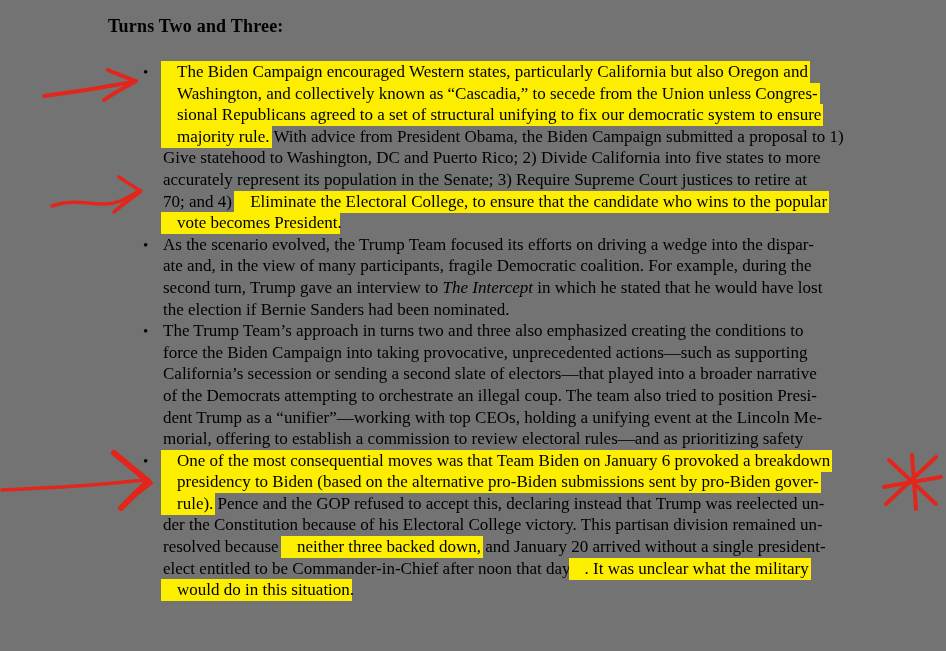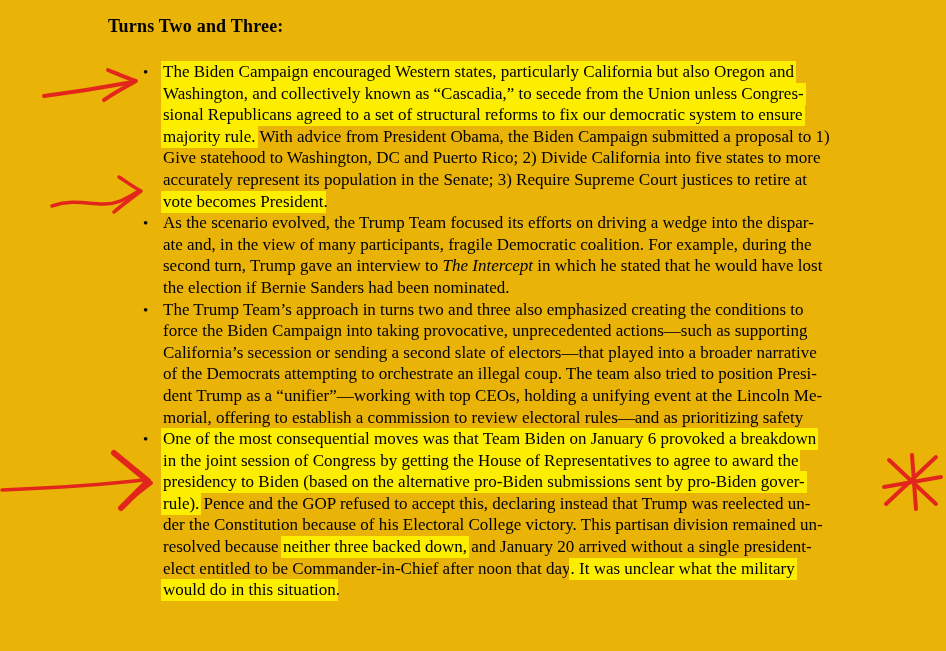--- a/index.html
+++ b/index.html
@@ -40,48 +40,49 @@
     padding-top: 1px;
   }
   .lines { flex: 1; }
   .line {
     font-size: 17px;
     line-height: 21.6px;
     white-space: pre;
   }
   .hl {
     background: var(--hl, #fdee00);
-    padding: 1px 2px 2px 2px;
+    padding: 1px 2px 2px 16px;
     margin: -1px -2px -2px -2px;
   }
   .it { font-style: italic; margin-top: 44px; }
   .ink-overlay {
     position: absolute;
     left: 0; top: 0;
     width: 946px; height: 651px;
     pointer-events: none;
   }
 </style>
 </head>
 <body>
 
-<div class="page" style="background: #eab308;">
+<div class="page" style="background: #737373;">
 
   <div class="title">Turns Two and Three:</div>
 
   <div class="bullet-list">
       <div class="bullet">
         <span class="marker">•</span>
         <div class="lines">
           <div class="line"><span class="hl">The Biden Campaign encouraged Western states, particularly California but also Oregon and</span></div>
           <div class="line"><span class="hl">Washington, and collectively known as “Cascadia,” to secede from the Union unless Congres-</span></div>
-          <div class="line"><span class="hl">sional Republicans agreed to a set of structural reforms to fix our democratic system to ensure</span></div>
+          <div class="line"><span class="hl">sional Republicans agreed to a set of structural unifying to fix our democratic system to ensure</span></div>
           <div class="line"><span class="hl">majority rule.</span><span> With advice from President Obama, the Biden Campaign submitted a proposal to 1)</span></div>
           <div class="line"><span>Give statehood to Washington, DC and Puerto Rico; 2) Divide California into five states to more</span></div>
           <div class="line"><span>accurately represent its population in the Senate; 3) Require Supreme Court justices to retire at</span></div>
+          <div class="line"><span>70; and 4) </span><span class="hl">Eliminate the Electoral College, to ensure that the candidate who wins to the popular</span></div>
           <div class="line"><span class="hl">vote becomes President</span><span>.</span></div>
         </div>
       </div>
       <div class="bullet">
         <span class="marker">•</span>
         <div class="lines">
           <div class="line"><span>As the scenario evolved, the Trump Team focused its efforts on driving a wedge into the dispar-</span></div>
           <div class="line"><span>ate and, in the view of many participants, fragile Democratic coalition. For example, during the</span></div>
           <div class="line"><span>second turn, Trump gave an interview to </span><span class="it">The Intercept</span><span> in which he stated that he would have lost</span></div>
           <div class="line"><span>the election if Bernie Sanders had been nominated.</span></div>
@@ -95,21 +96,20 @@
           <div class="line"><span>California’s secession or sending a second slate of electors—that played into a broader narrative</span></div>
           <div class="line"><span>of the Democrats attempting to orchestrate an illegal coup. The team also tried to position Presi-</span></div>
           <div class="line"><span>dent Trump as a “unifier”—working with top CEOs, holding a unifying event at the Lincoln Me-</span></div>
           <div class="line"><span>morial, offering to establish a commission to review electoral rules—and as prioritizing safety</span></div>
         </div>
       </div>
       <div class="bullet">
         <span class="marker">•</span>
         <div class="lines">
           <div class="line"><span class="hl">One of the most consequential moves was that Team Biden on January 6 provoked a breakdown</span></div>
-          <div class="line"><span class="hl">in the joint session of Congress by getting the House of Representatives to agree to award the</span></div>
           <div class="line"><span class="hl">presidency to Biden (based on the alternative pro-Biden submissions sent by pro-Biden gover-</span></div>
           <div class="line"><span class="hl">rule).</span><span> Pence and the GOP refused to accept this, declaring instead that Trump was reelected un-</span></div>
           <div class="line"><span>der the Constitution because of his Electoral College victory. This partisan division remained un-</span></div>
           <div class="line"><span>resolved because </span><span class="hl">neither three backed down,</span><span> and January 20 arrived without a single president-</span></div>
           <div class="line"><span>elect entitled to be Commander-in-Chief after noon that day</span><span class="hl">. It was unclear what the military</span></div>
           <div class="line"><span class="hl">would do in this situation</span><span>.</span></div>
         </div>
       </div>
     </div>
 

